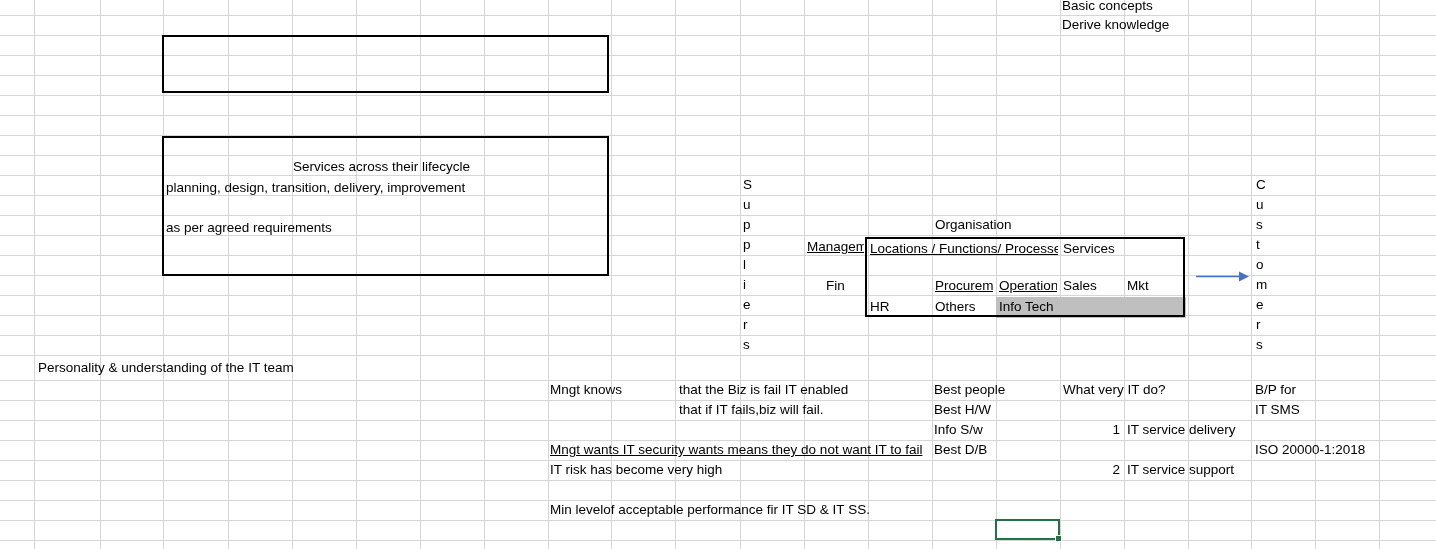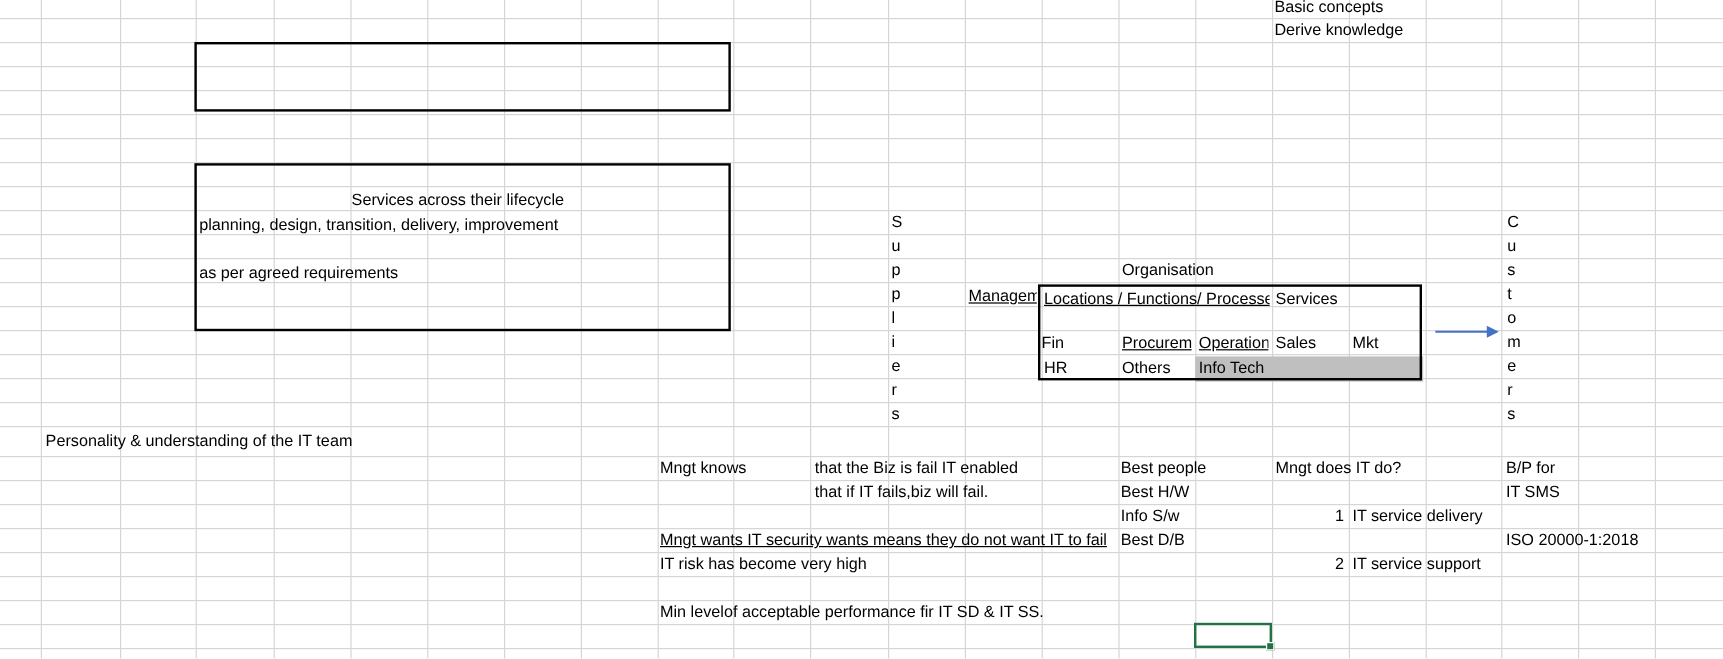--- a/index.html
+++ b/index.html
@@ -119,21 +119,21 @@
   <div class="cell" style="left:1256px;top:275px">m</div>
   <div class="cell" style="left:1256px;top:295px">e</div>
   <div class="cell" style="left:1256px;top:315px">r</div>
   <div class="cell" style="left:1256px;top:335px">s</div>
 
   <div class="cell" style="left:935px;top:215px">Organisation</div>
   <div class="cell clip" style="left:807px;top:237px;width:57px">Managem</div>
   <div class="cell clip" style="left:870px;top:239px;width:188px">Locations / Functions/ Processe</div>
   <div class="cell" style="left:1063px;top:239px">Services</div>
 
-  <div class="cell" style="left:868px;top:276px">Fin</div>
+  <div class="cell" style="left:826px;top:276px">Fin</div>
   <div class="cell clip" style="left:935px;top:276px;width:58px">Procurem</div>
   <div class="cell clip" style="left:999px;top:276px;width:58px">Operation</div>
   <div class="cell" style="left:1063px;top:276px">Sales</div>
   <div class="cell" style="left:1127px;top:276px">Mkt</div>
 
   <div class="cell" style="left:870px;top:297px">HR</div>
   <div class="cell" style="left:935px;top:297px">Others</div>
   <div class="cell" style="left:999px;top:297px">Info Tech</div>
 
   <div class="arrow-wrap" style="left:1196px;top:270px;width:54px;height:13px">
@@ -141,21 +141,21 @@
       <line x1="0" y1="6.5" x2="44" y2="6.5" stroke="#4472c4" stroke-width="1.6"></line>
       <polygon points="43,1.5 53,6.5 43,11.5" fill="#4472c4"></polygon>
     </svg>
   </div>
 
   <div class="cell" style="left:38px;top:358px">Personality &amp; understanding of the IT team</div>
 
   <div class="cell" style="left:550px;top:380px">Mngt knows</div>
   <div class="cell" style="left:679px;top:380px">that the Biz is fail IT enabled</div>
   <div class="cell" style="left:934px;top:380px">Best people</div>
-  <div class="cell" style="left:1063px;top:380px">Mngt does IT do?</div>
+  <div class="cell" style="left:1063px;top:380px">What very IT do?</div>
   <div class="cell" style="left:1255px;top:380px">B/P for</div>
 
   <div class="cell" style="left:679px;top:400px">that if IT fails,biz will fail.</div>
   <div class="cell" style="left:934px;top:400px">Best H/W</div>
   <div class="cell" style="left:1255px;top:400px">IT SMS</div>
 
   <div class="cell" style="left:934px;top:420px">Info S/w</div>
   <div class="cell num" style="left:1058px;top:420px;width:62px">1</div>
   <div class="cell" style="left:1127px;top:420px">IT service delivery</div>
 

